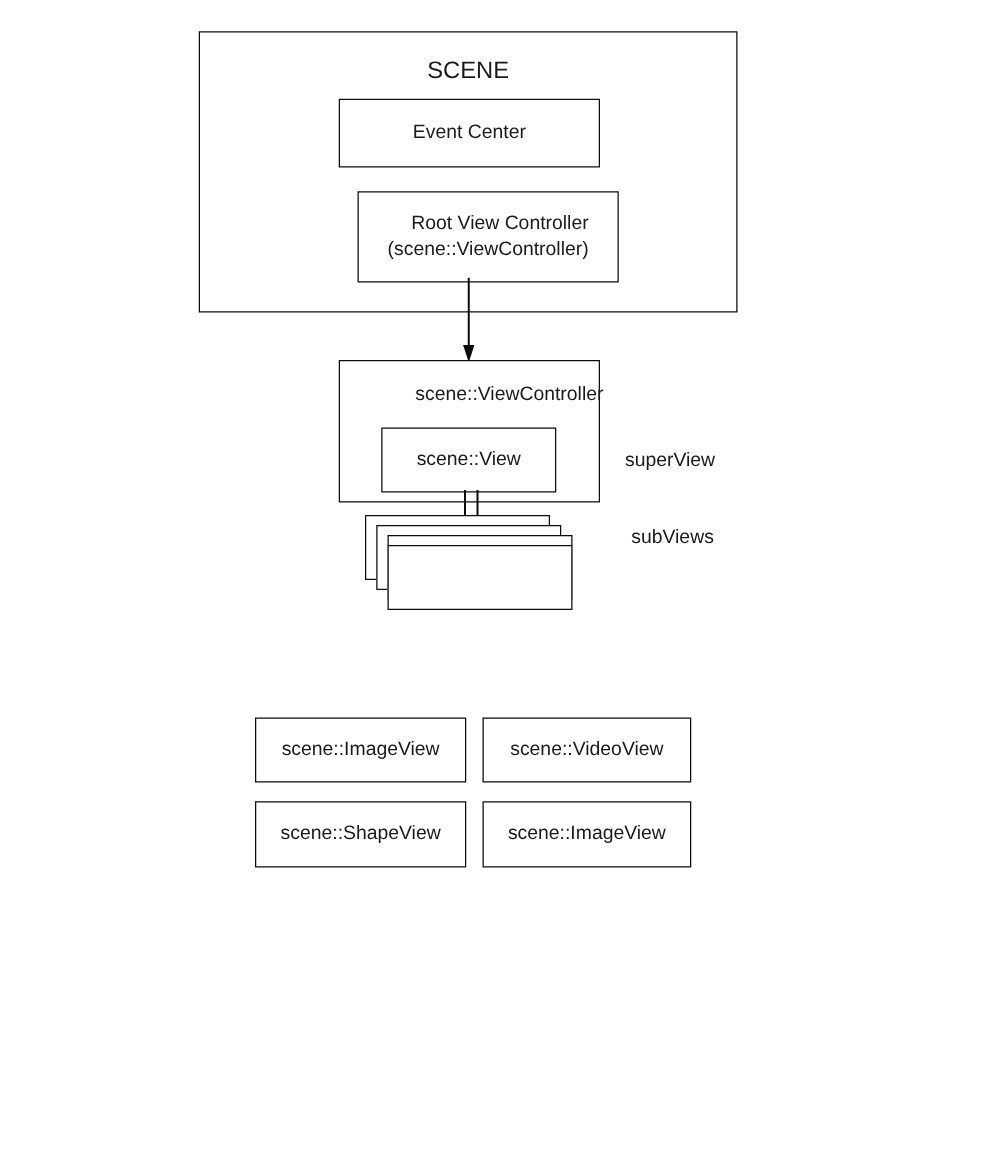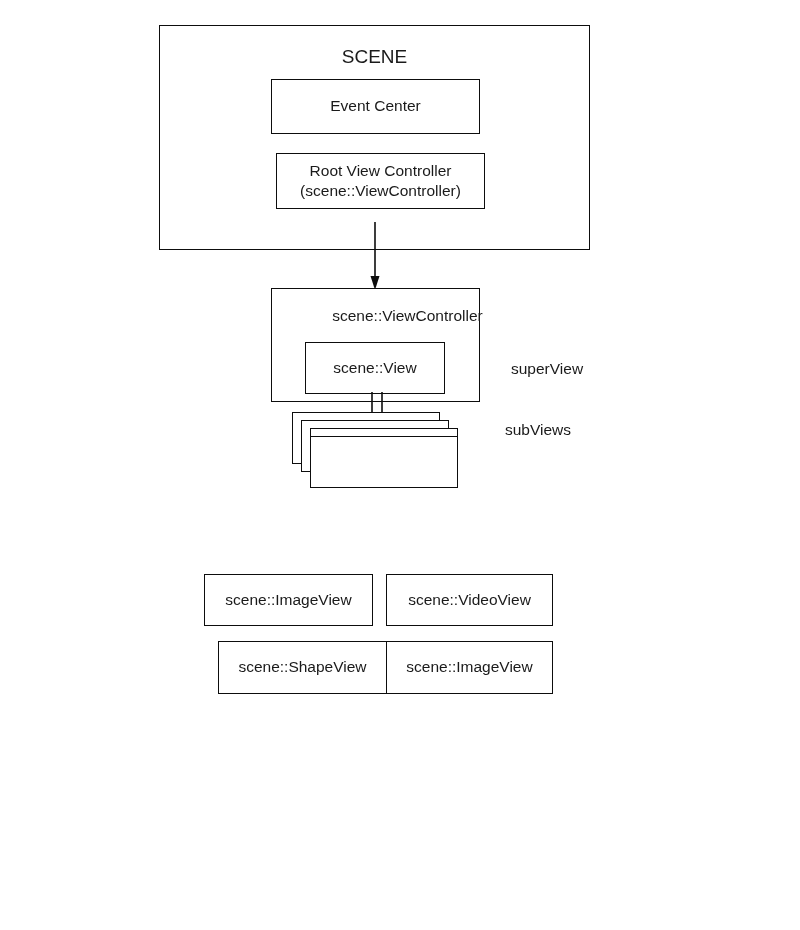--- a/index.html
+++ b/index.html
@@ -60,24 +60,25 @@
     font-size: 19px;
     color: #1a1a1a;
   }
   #event-center-box {
     left: 271px;
     top: 79px;
     width: 209px;
     height: 55px;
   }
   #root-view-controller-box {
-    left: 276px;
+    left: 286px;
     top: 153px;
     width: 209px;
-    height: 56px;
+    height: 73px;
+    text-align: right;
   }
 
   
   #scene-to-vc-arrow {
     position: absolute;
     left: 350px;
     top: 222px;
     width: 60px;
     height: 74px;
   }
@@ -122,31 +123,31 @@
     border: 1.6px solid #0d0d0d;
     background: #ffffff;
     width: 148px;
     height: 52px;
   }
   #stack-card-0 { left: 292px; top: 412px; z-index: 1; }
   #stack-card-1 { left: 301px; top: 420px; z-index: 2; }
   #stack-card-2 { left: 310px; top: 428px; z-index: 3; }
   #stack-card-3 { left: 310px; top: 436px; width: 148px; height: 52px; z-index: 5; }
 
-  #superview-label { left: 511px; top: 360px; text-align: right; }
+  #superview-label { left: 500px; top: 360px; text-align: right; }
   #subviews-label  { left: 505px; top: 421px; }
 
   
   #subclasses-caption {
     left: 277px;
     top: 535px;
   }
   #subclass-box-imageview { left: 204px; top: 574px; width: 169px; height: 52px; }
   #subclass-box-videoview { left: 386px; top: 574px; width: 167px; height: 52px; }
-  #subclass-box-shapeview { left: 218px; top: 641px; width: 169px; height: 53px; }
+  #subclass-box-shapeview { left: 204px; top: 641px; width: 169px; height: 53px; }
   #subclass-box-textview  { left: 386px; top: 641px; width: 167px; height: 53px; }
 </style>
 </head>
 <body>
 
 <div id="canvas">
 
   <div class="box" id="scene-container"></div>
   <div id="scene-title">SCENE</div>
 

